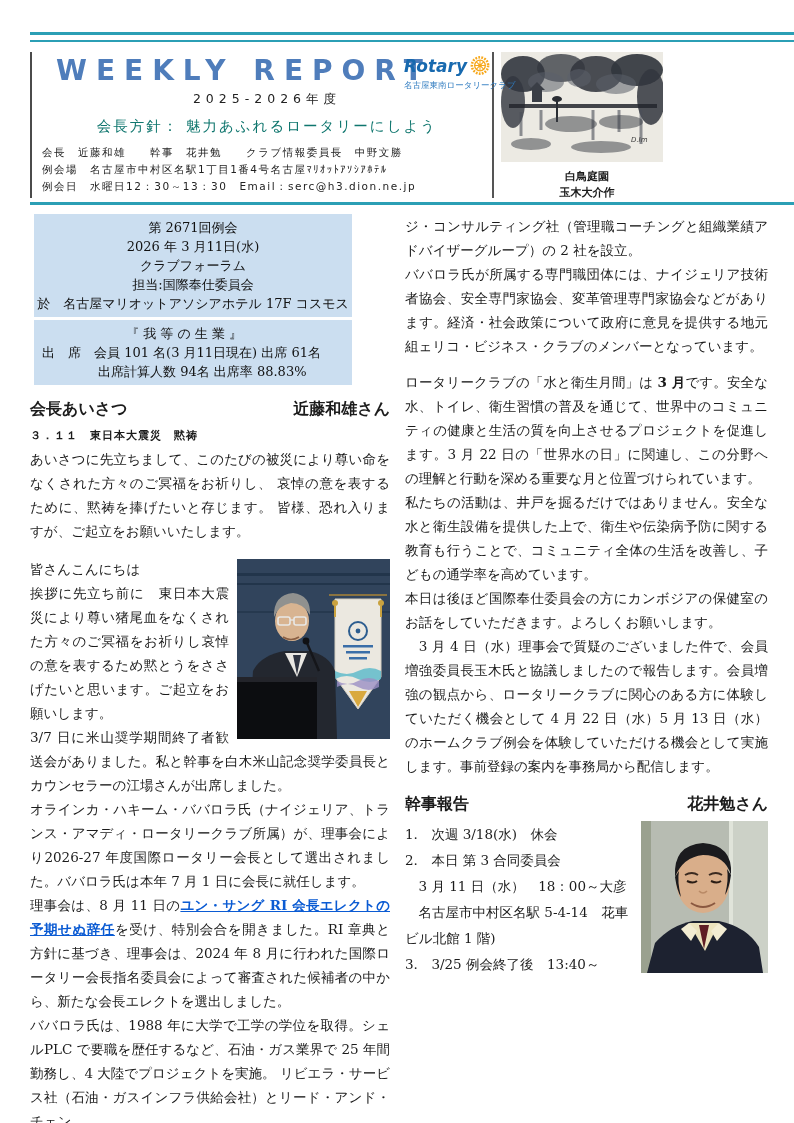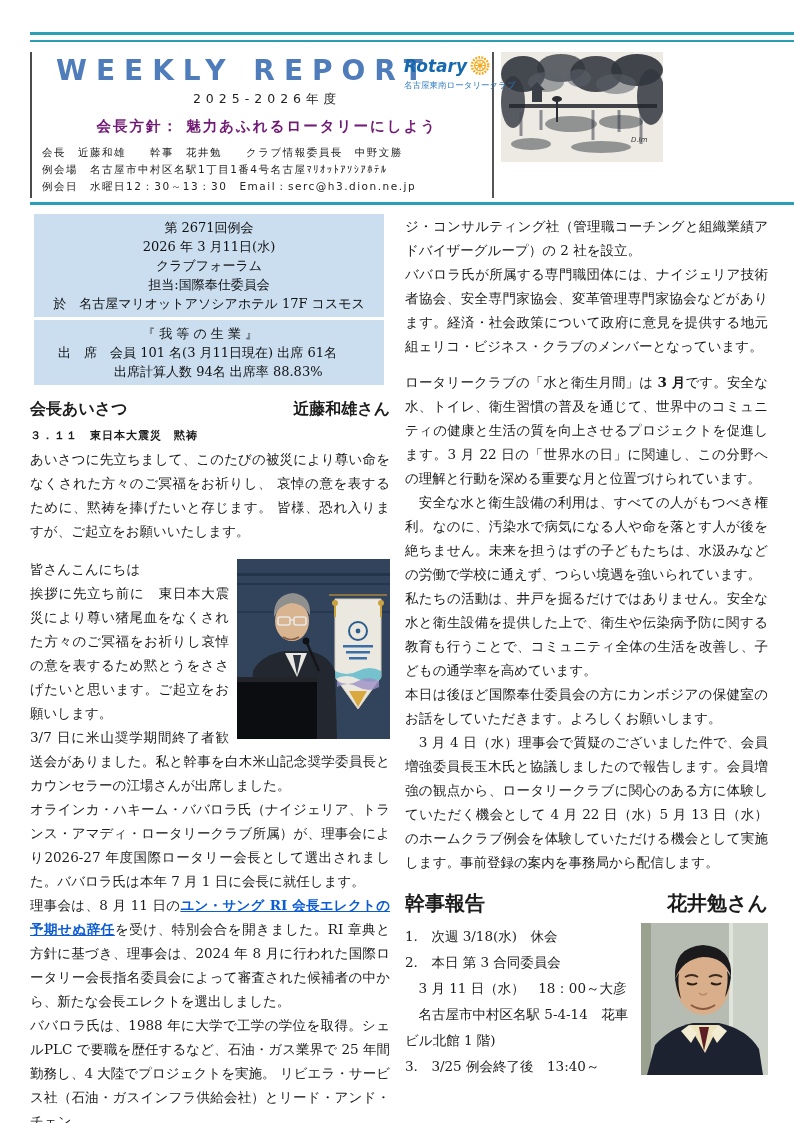--- a/index.html
+++ b/index.html
@@ -16,36 +16,36 @@
   .header{left:30px;top:52px;right:6px;height:146px;display:flex;}
   .slogan{width:148px;padding-top:34px;font-family:"DejaVu Sans","Liberation Sans",sans-serif;
           font-weight:bold;color:#1a6fd0;font-size:17px;line-height:22px;}
   .slogan div:nth-child(2){padding-left:18px;}
   .slogan div:nth-child(3){padding-left:36px;white-space:nowrap;}
   .hcenter{border-left:2px solid #4b4b4b;padding-left:10px;width:450px;position:relative;
            font-family:"DejaVu Sans","Liberation Sans",sans-serif;}
   .wr-title{font-size:28px;color:#4f7dbb;letter-spacing:9px;font-weight:bold;
             margin:2px 0 0 14px;white-space:nowrap;}
   .term{text-align:center;font-size:12.5px;letter-spacing:5px;margin-top:4px;color:#222;}
-  .policy{text-align:center;font-size:14.5px;font-weight:bold;letter-spacing:2px;margin-top:9px;color:#701a75;}
+  .policy{text-align:center;font-size:14.5px;font-weight:normal;letter-spacing:2px;margin-top:9px;color:#0f766e;}
   .officers{margin-top:8px;font-size:10.5px;letter-spacing:1.5px;line-height:17px;color:#222;white-space:nowrap;}
   .rotary{position:absolute;right:2px;top:0;text-align:center;width:86px;}
   .rotary-row{display:flex;align-items:center;justify-content:flex-end;gap:3px;}
   .rotary-word{font-size:17px;font-weight:bold;color:#1769af;font-style:italic;}
   .club-name{font-size:8.5px;color:#2e7bc0;margin-top:1px;white-space:nowrap;}
   .hart{border-left:2px solid #555;margin-left:0;padding-left:7px;width:172px;}
   .painting-cap{font-family:"DejaVu Sans","Liberation Sans",sans-serif;font-weight:bold;
                 font-size:11px;text-align:center;line-height:16px;margin-top:3px;}
 
   
   .leftcol{left:30px;top:214px;width:360px;}
   .rightcol{left:405px;top:214px;width:363px;}
 
   .bluebox{margin-left:4px;width:318px;background:#cbdef0;font-size:13px;line-height:19px;
-           padding:4px 16px;color:#111;}
+           padding:4px 0;color:#111;}
   .bluebox .c{text-align:center;}
   .bluebox .l1{padding-left:92px;}
   .bluebox .l2{padding-left:8px;}
   .bluebox .l3{padding-left:64px;}
   .box-gap{height:3px;}
 
   .sec-head{display:flex;justify-content:space-between;align-items:baseline;
             font-family:"DejaVu Sans","Liberation Sans",sans-serif;font-weight:bold;
             font-size:16px;margin-top:14px;}
   .sub-head{font-family:"DejaVu Sans","Liberation Sans",sans-serif;font-weight:bold;
@@ -55,21 +55,21 @@
   .gap12{height:12px;}
 
   .speaker-photo{float:right;margin:2px 0 4px 8px;}
   .clearfix::after{content:"";display:block;clear:both;}
 
   a.doclink{color:#0b5bd3;font-weight:bold;text-decoration:underline;}
   .boldmonth{font-weight:bold;}
 
   .sec-report-head{display:flex;justify-content:space-between;align-items:baseline;
             font-family:"DejaVu Sans","Liberation Sans",sans-serif;font-weight:bold;
-            font-size:20px;margin-top:16px;}
+            font-size:16px;margin-top:16px;}
   .sec-body{display:flex;margin-top:6px;}
   .sec-list{flex:1;font-size:13.5px;line-height:26px;}
   .portrait-photo{width:127px;margin-left:6px;}
 </style>
 </head>
 <body>
 
 <div class="abs topline1"></div>
 <div class="abs topline2"></div>
 
@@ -139,20 +139,24 @@
         <line x1="140" y1="58" x2="140" y2="92"></line>
       </g>
       <g fill="#383c44" opacity="0.5">
         <ellipse cx="70" cy="72" rx="26" ry="8"></ellipse>
         <ellipse cx="120" cy="70" rx="22" ry="7"></ellipse>
         <ellipse cx="30" cy="92" rx="20" ry="6"></ellipse>
         <ellipse cx="100" cy="95" rx="30" ry="6"></ellipse>
       </g>
       <text x="130" y="90" font-size="7" font-style="italic" fill="#3b3b3b" font-family="DejaVu Sans, sans-serif">D.Im</text>
     </svg>
+    <div class="painting-cap">
+      <div>白鳥庭園</div>
+      <div>玉木大介作</div>
+    </div>
   </div>
 </div>
 
 <div class="abs sepline"></div>
 
 <div class="abs leftcol">
   <div class="bluebox">
     <div class="c">第 2671回例会</div>
     <div class="c">2026 年 3 月11日(水)</div>
     <div class="c">クラブフォーラム</div>
@@ -218,21 +222,20 @@
     <p class="body-p"><span>理事会は、8 月 11 日の</span><a href="#" class="doclink">ユン・サング RI 会長エレクトの予期せぬ辞任</a><span>を受け、特別会合を開きました。RI 章典と方針に基づき、理事会は、2024 年 8 月に行われた国際ロータリー会長指名委員会によって審査された候補者の中から、新たな会長エレクトを選出しました。</span></p>
     <p class="body-p">ババロラ氏は、1988 年に大学で工学の学位を取得。シェルPLC で要職を歴任するなど、石油・ガス業界で 25 年間勤務し、4 大陸でプロジェクトを実施。 リビエラ・サービス社（石油・ガスインフラ供給会社）とリード・アンド・チェン</p>
   </div>
 </div>
 
 <div class="abs rightcol">
   <p class="body-p">ジ・コンサルティング社（管理職コーチングと組織業績アドバイザーグループ）の 2 社を設立。</p>
   <p class="body-p">ババロラ氏が所属する専門職団体には、ナイジェリア技術者協会、安全専門家協会、変革管理専門家協会などがあります。経済・社会政策について政府に意見を提供する地元組ェリコ・ビジネス・クラブのメンバーとなっています。</p>
   <div class="gap12"></div>
   <p class="body-p"><span>ロータリークラブの「水と衛生月間」は </span><span class="boldmonth">3 月</span><span>です。安全な水、トイレ、衛生習慣の普及を通じて、世界中のコミュニティの健康と生活の質を向上させるプロジェクトを促進します。3 月 22 日の「世界水の日」に関連し、この分野への理解と行動を深める重要な月と位置づけられています。</span></p>
-  <p class="body-p">　安全な水と衛生設備の利用は、すべての人がもつべき権利。なのに、汚染水で病気になる人や命を落とす人が後を絶ちません。未来を担うはずの子どもたちは、水汲みなどの労働で学校に通えず、つらい境遇を強いられています。</p>
   <p class="body-p">私たちの活動は、井戸を掘るだけではありません。安全な水と衛生設備を提供した上で、衛生や伝染病予防に関する教育も行うことで、コミュニティ全体の生活を改善し、子どもの通学率を高めています。</p>
   <p class="body-p">本日は後ほど国際奉仕委員会の方にカンボジアの保健室のお話をしていただきます。よろしくお願いします。</p>
   <p class="body-p">　3 月 4 日（水）理事会で質疑のございました件で、会員増強委員長玉木氏と協議しましたので報告します。会員増強の観点から、ロータリークラブに関心のある方に体験していただく機会として 4 月 22 日（水）5 月 13 日（水）のホームクラブ例会を体験していただける機会として実施します。事前登録の案内を事務局から配信します。</p>
 
   <div class="sec-report-head">
     <span>幹事報告</span>
     <span>花井勉さん</span>
   </div>
   <div class="sec-body">
     <div class="sec-list">

